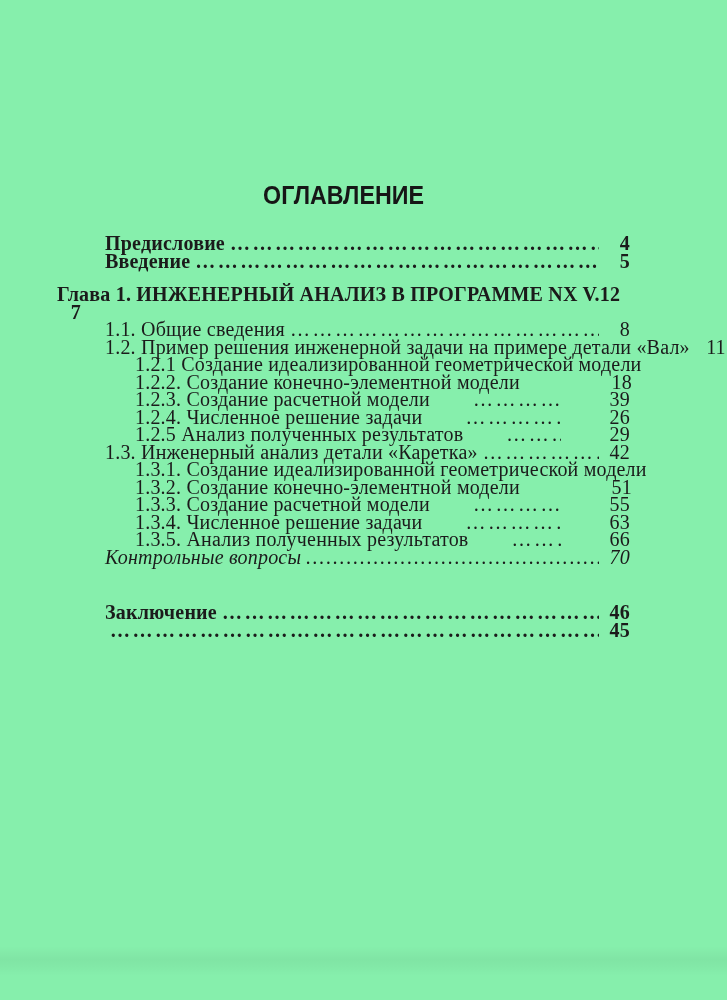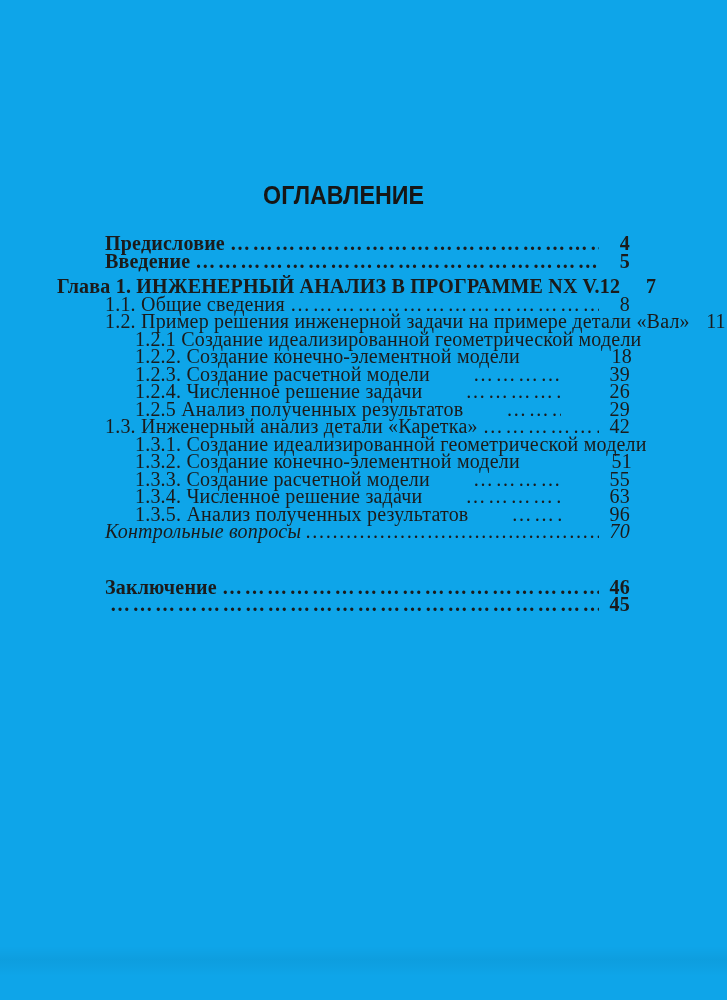--- a/index.html
+++ b/index.html
@@ -78,35 +78,35 @@
         rgba(0,0,0,0) 0%,
         rgba(0,0,0,0.045) 45%,
         rgba(0,0,0,0.03) 65%,
         rgba(0,0,0,0) 100%);
     pointer-events: none;
   }
 </style>
 </head>
 <body>
 
-<div class="page" style="color: rgb(27, 27, 27); background: #0ea5e9;">
+<div class="page" style="color: rgb(27, 27, 27); background: #86efac;">
   <div class="content">
     <h1 class="title">ОГЛАВЛЕНИЕ</h1>
     <div class="toc">
         <div class="row lvl1 bold">
     <span class="label">Предисловие</span>
     <span class="leader"></span>
     <span class="pagenum">4</span>
   </div>
         <div class="row lvl1 bold">
     <span class="label">Введение</span>
     <span class="leader"></span>
     <span class="pagenum">5</span>
   </div>
-        <div class="row lvl0 bold" style="margin-top: 8px;">
+        <div class="row lvl0 bold" style="margin-top: 16px; flex-direction: column;">
     <span class="label">Глава 1. ИНЖЕНЕРНЫЙ АНАЛИЗ В ПРОГРАММЕ NX V.12</span>
     <span class="leader"></span>
     <span class="pagenum">7</span>
   </div>
         <div class="row lvl1">
     <span class="label">1.1. Общие сведения</span>
     <span class="leader"></span>
     <span class="pagenum">8</span>
   </div>
         <div class="row lvl1 no-leader">
@@ -160,21 +160,21 @@
     <span class="pagenum">55</span>
   </div>
         <div class="row lvl2">
     <span class="label">1.3.4. Численное решение задачи</span>
     <span class="leader"></span>
     <span class="pagenum">63</span>
   </div>
         <div class="row lvl2">
     <span class="label">1.3.5. Анализ полученных результатов</span>
     <span class="leader"></span>
-    <span class="pagenum">96</span>
+    <span class="pagenum">66</span>
   </div>
         <div class="row lvl1 italic">
     <span class="label">Контрольные вопросы</span>
     <span class="leader"></span>
     <span class="pagenum">70</span>
   </div>
         <div class="row lvl1 bold" style="margin-top: 38px;">
     <span class="label">Заключение</span>
     <span class="leader"></span>
     <span class="pagenum">46</span>

